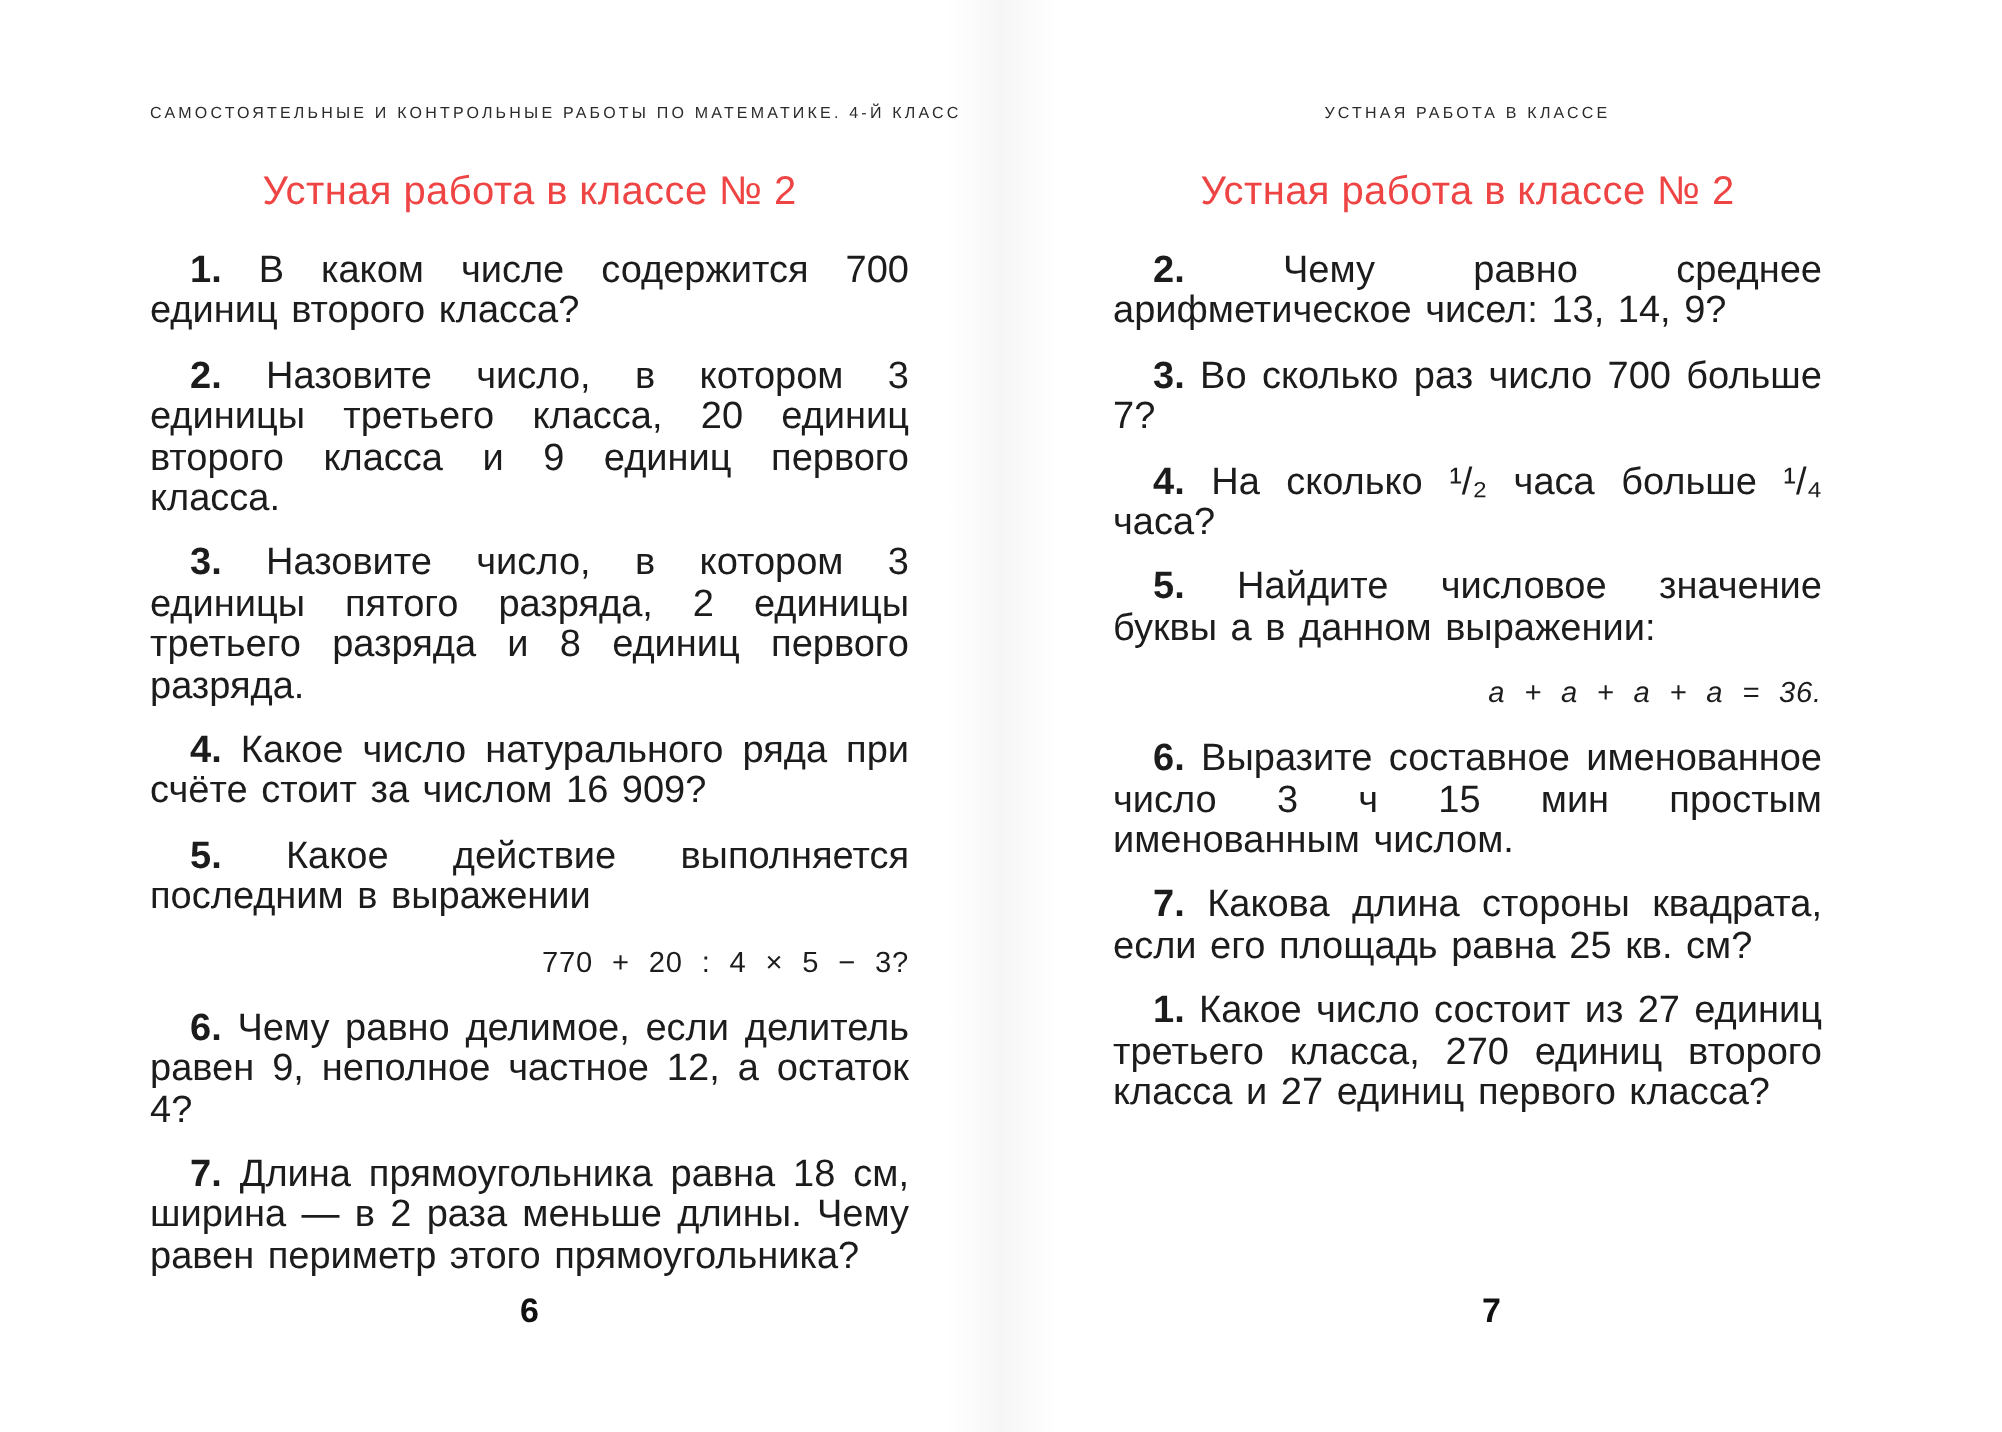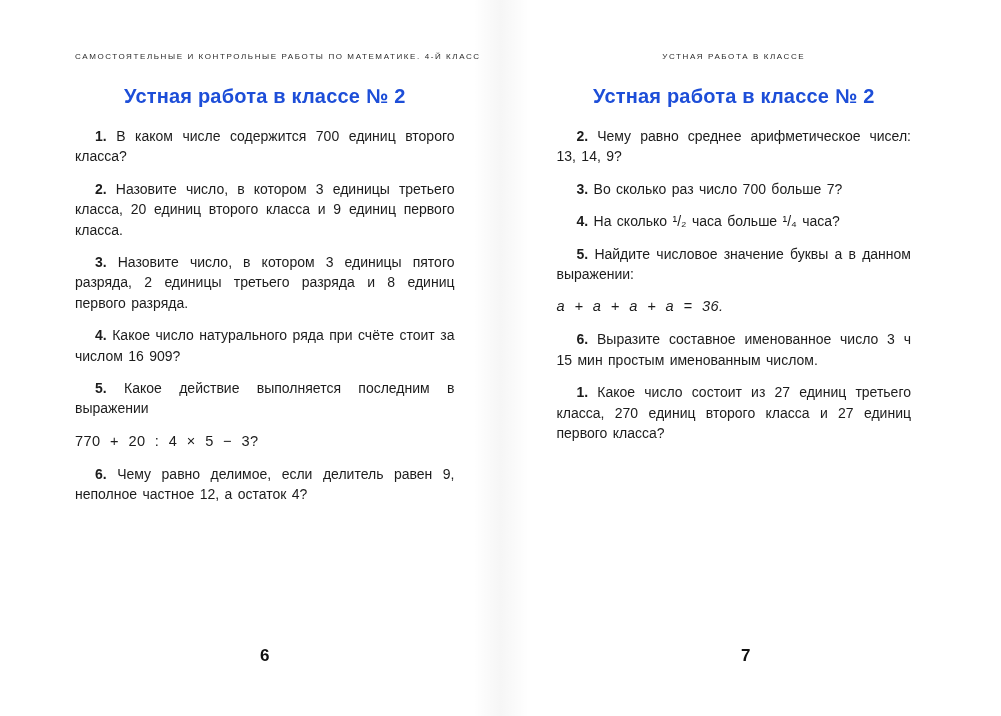--- a/index.html
+++ b/index.html
@@ -36,38 +36,38 @@
     font-size: 8px;
     letter-spacing: 1.6px;
     font-weight: 500;
     text-align: center;
     white-space: nowrap;
     color: #2a2a2a;
     margin-bottom: 24px;
   }
   .section-title {
     font-size: 20px;
-    font-weight: 700;
+    font-weight: 400;
     text-align: center;
     letter-spacing: 0.2px;
     margin: 12px 0 18px 0;
-    color: #1d4ed8;
+    color: #ef4444;
   }
   .problem {
-    font-size: 14px;
+    font-size: 19px;
     line-height: 20.4px;
     text-align: justify;
     text-indent: 20px;
     margin-bottom: 12px;
     word-spacing: 1.5px;
     color: #1c1c1c;
   }
   .pnum { font-weight: 700; }
   .formula {
-    text-align: left;
+    text-align: right;
     font-size: 14.6px;
     line-height: 20px;
     margin: 3px 0 13px 0;
     word-spacing: 5px;
     letter-spacing: 0.4px;
   }
   .formula.italic { font-style: italic; }
   .page-number {
     position: absolute;
     bottom: 50px;
@@ -88,32 +88,34 @@
     <div class="running-head">САМОСТОЯТЕЛЬНЫЕ И КОНТРОЛЬНЫЕ РАБОТЫ ПО МАТЕМАТИКЕ. 4-Й КЛАСС</div>
     <div class="sections">
         <h2 class="section-title">Устная работа в классе № 2</h2>
         <p class="problem"><span class="pnum">1.</span>&nbsp;В каком числе содержится 700 единиц второго класса?</p>
         <p class="problem"><span class="pnum">2.</span>&nbsp;Назовите число, в котором 3 единицы третьего класса, 20 единиц второго класса и 9 единиц первого класса.</p>
         <p class="problem"><span class="pnum">3.</span>&nbsp;Назовите число, в котором 3 единицы пятого разряда, 2 единицы третьего разряда и 8 единиц первого разряда.</p>
         <p class="problem"><span class="pnum">4.</span>&nbsp;Какое число натурального ряда при счёте стоит за числом 16&nbsp;909?</p>
         <p class="problem"><span class="pnum">5.</span>&nbsp;Какое действие выполняется последним в выражении</p>
         <div class="formula">770 + 20 : 4 × 5 − 3?</div>
         <p class="problem"><span class="pnum">6.</span>&nbsp;Чему равно делимое, если делитель равен 9, неполное частное 12, а остаток 4?</p>
+        <p class="problem"><span class="pnum">7.</span>&nbsp;Длина прямоугольника равна 18 см, ширина — в 2 раза меньше длины. Чему равен периметр этого прямоугольника?</p>
       </div>
     <div class="page-number">6</div>
   </div>
 
   <div class="page right">
     <div class="running-head">УСТНАЯ РАБОТА В КЛАССЕ</div>
     <div class="sections">
         <h2 class="section-title">Устная работа в классе № 2</h2>
         <p class="problem"><span class="pnum">2.</span>&nbsp;Чему равно среднее арифметическое чисел: 13, 14, 9?</p>
         <p class="problem"><span class="pnum">3.</span>&nbsp;Во сколько раз число 700 больше 7?</p>
         <p class="problem"><span class="pnum">4.</span>&nbsp;На сколько ¹/₂ часа больше ¹/₄ часа?</p>
         <p class="problem"><span class="pnum">5.</span>&nbsp;Найдите числовое значение буквы а в данном выражении:</p>
         <div class="formula italic">а + а + а + а = 36.</div>
         <p class="problem"><span class="pnum">6.</span>&nbsp;Выразите составное именованное число 3 ч 15 мин простым именованным числом.</p>
+        <p class="problem"><span class="pnum">7.</span>&nbsp;Какова длина стороны квадрата, если его площадь равна 25 кв. см?</p>
         <p class="problem"><span class="pnum">1.</span>&nbsp;Какое число состоит из 27 единиц третьего класса, 270 единиц второго класса и 27 единиц первого класса?</p>
       </div>
     <div class="page-number">7</div>
   </div>
 
 </div>
 
 </body></html>

